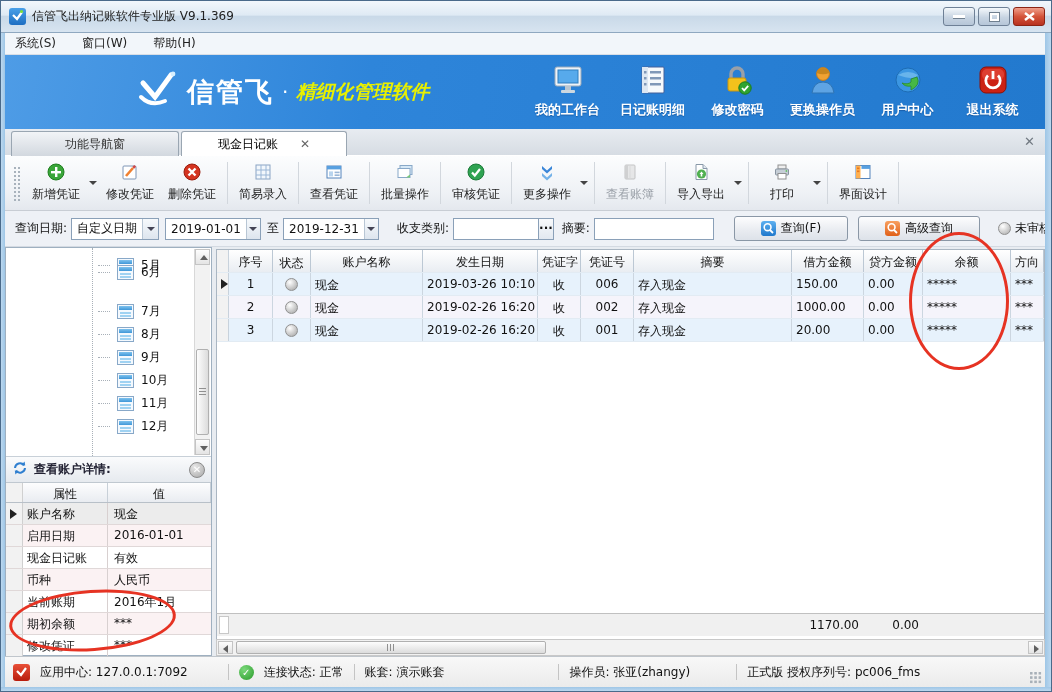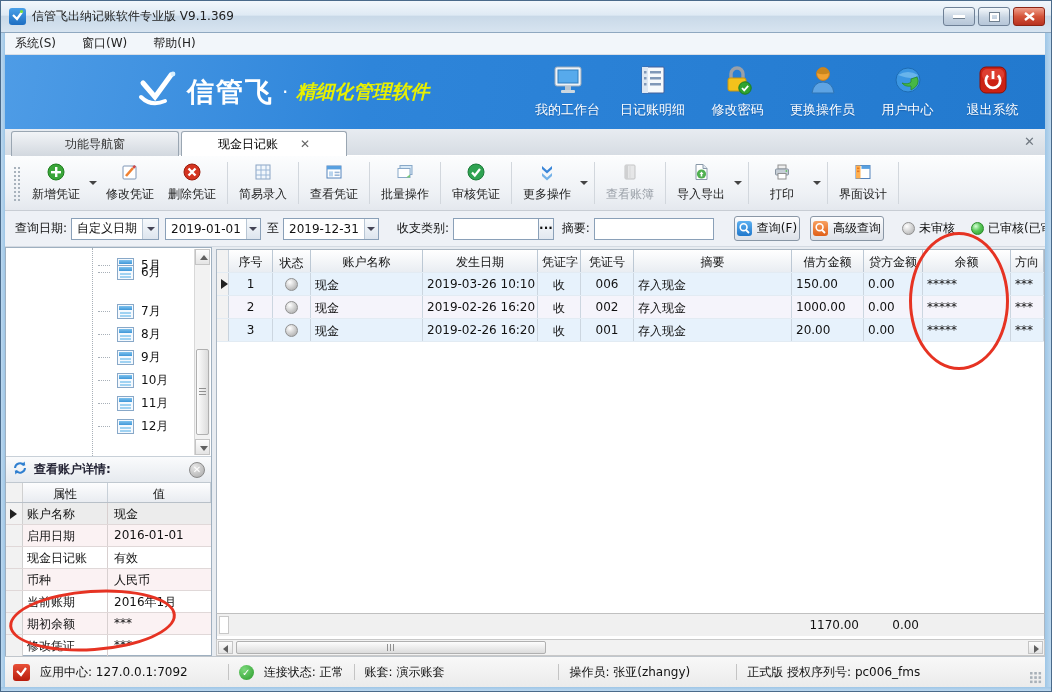--- a/index.html
+++ b/index.html
@@ -38,21 +38,21 @@
   
   #banner { position:absolute; left:4px; right:6px; top:54px; height:74px;
     background:linear-gradient(100deg,#4e9ce6 0%,#2e85da 35%,#2279ce 100%); display:flex; align-items:center; }
   #brandbox { display:flex; align-items:center; margin-left:130px; white-space:nowrap; }
   #brand-logo { margin-right:8px; }
   #brand-name { color:#fff; font-size:27px; font-weight:bold; letter-spacing:2px; }
   #brand-sep { color:#fff; font-size:20px; margin:0 8px; }
   #brand-slogan { color:#e8f000; font-size:19px; font-weight:bold; font-style:italic; }
   #bannernav { position:absolute; left:520px; right:10px; top:0; height:74px; display:flex; justify-content:space-between; }
   .nav-item { width:86px; display:flex; flex-direction:column; align-items:center; justify-content:center; gap:3px; cursor:pointer; }
-  .nav-item .lbl { color:#fff; font-weight:normal; font-size:13px; text-shadow:0 1px 1px #1a5ea8; white-space:nowrap; }
+  .nav-item .lbl { color:#fff; font-weight:bold; font-size:13px; text-shadow:0 1px 1px #1a5ea8; white-space:nowrap; }
 
   
   #tabstrip { position:absolute; left:4px; right:6px; top:128px; height:27px;
     background:linear-gradient(#e8ecf1,#d6dce3); border-bottom:1px solid #fff; }
   .tab { position:absolute; top:2px; height:25px; display:flex; align-items:center; justify-content:center;
     border:1px solid #9aa6b2; border-bottom:none; border-radius:3px 3px 0 0; font-size:12px; }
   #tab-nav { left:6px; width:168px; background:linear-gradient(#f2f4f7,#d2d8df); color:#333; }
   #tab-cash { left:176px; width:166px; background:#fff; color:#000; z-index:2; }
   #tab-cash .tabx { margin-left:22px; color:#666; font-size:12px; cursor:pointer; }
   #panel-close { position:absolute; right:10px; top:5px; color:#707880; font-size:13px; cursor:pointer; }
@@ -78,21 +78,21 @@
   .qlabel { margin-right:4px; }
   .combo { height:22px; background:#fff; border:1px solid #8aa0b8; display:flex; align-items:center; margin-right:6px; }
   .combo .cval { padding:0 5px; flex:1; }
   .combo .cbtn { width:16px; height:100%; border-left:1px solid #b8c6d4;
     background:linear-gradient(#f6f9fc,#dde5ee); display:flex; align-items:center; justify-content:center; }
   .combo .cbtn i { width:0; height:0; border-left:4px solid transparent; border-right:4px solid transparent; border-top:4px solid #445; }
   .tinput { height:22px; background:#fff; border:1px solid #8aa0b8; margin-right:6px; }
   .ellips { width:20px; height:22px; border:1px solid #8aa0b8; border-left:none; margin-left:-6px; margin-right:8px;
     background:linear-gradient(#f8fafc,#e2e8f0); text-align:center; line-height:18px; font-weight:bold; }
   .qbtn { height:25px; border:1px solid #8a97a6; border-radius:3px; background:linear-gradient(#fdfdfe,#e8ebf0 60%,#dde2e9);
-    display:flex; align-items:center; gap:5px; padding:0 2px; margin-right:10px; cursor:pointer; }
+    display:flex; align-items:center; gap:5px; padding:0 26px; margin-right:10px; cursor:pointer; }
   .magbadge { width:15px; height:15px; border-radius:3px; position:relative; }
   .magbadge.blue { background:linear-gradient(#5db0f0,#1f78cc); }
   .magbadge.orange { background:linear-gradient(#f8a060,#e06018); }
   .sphere { width:13px; height:13px; border-radius:50%; margin:0 4px 0 8px; flex:none; }
   .sphere.gray  { background:radial-gradient(circle at 35% 30%,#ffffff,#d8d8d8 45%,#a8a8a8); border:1px solid #909090; }
   .sphere.green { background:radial-gradient(circle at 35% 30%,#d6ffd6,#58c858 45%,#2a9a2a); border:1px solid #2a8a2a; }
 
   
   #content { position:absolute; left:4px; right:6px; top:246px; bottom:35px; background:#e8ecf1; }
 

